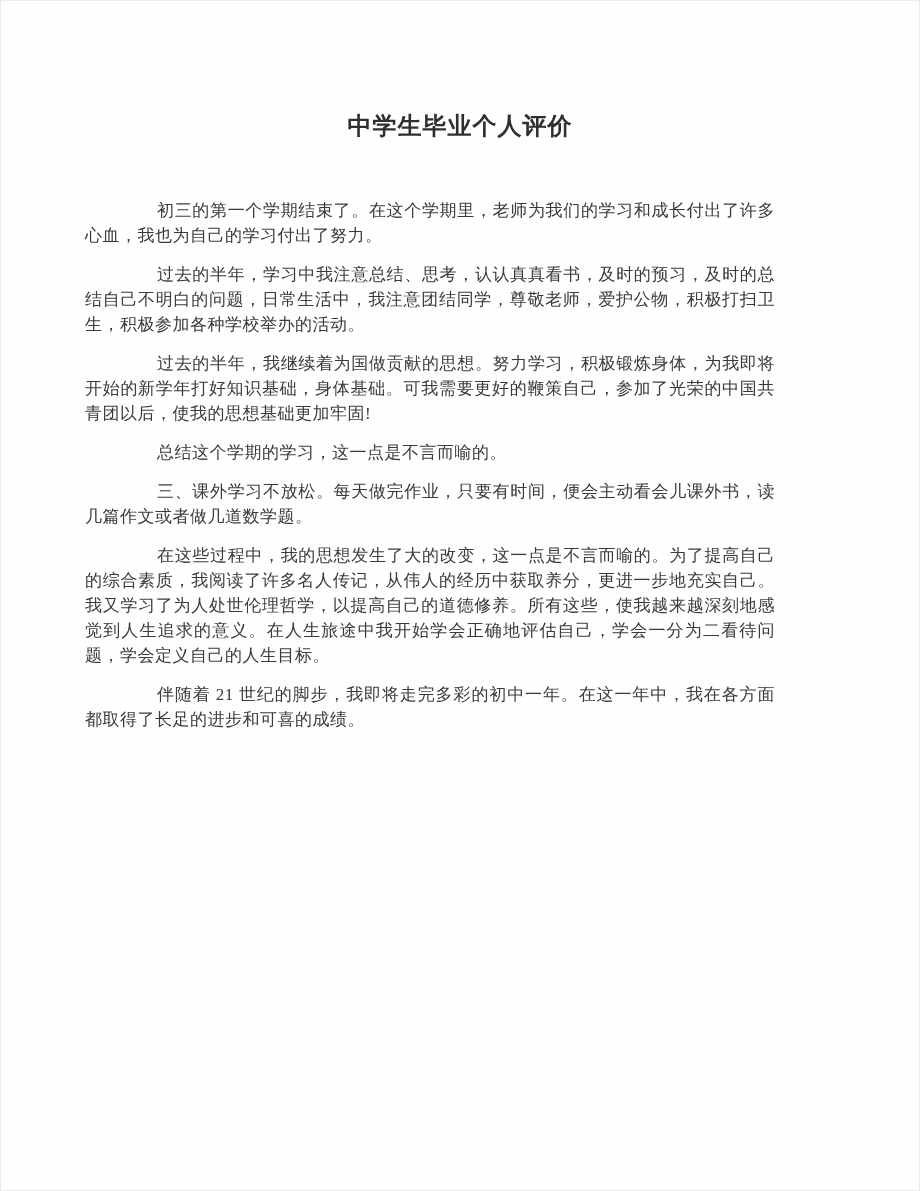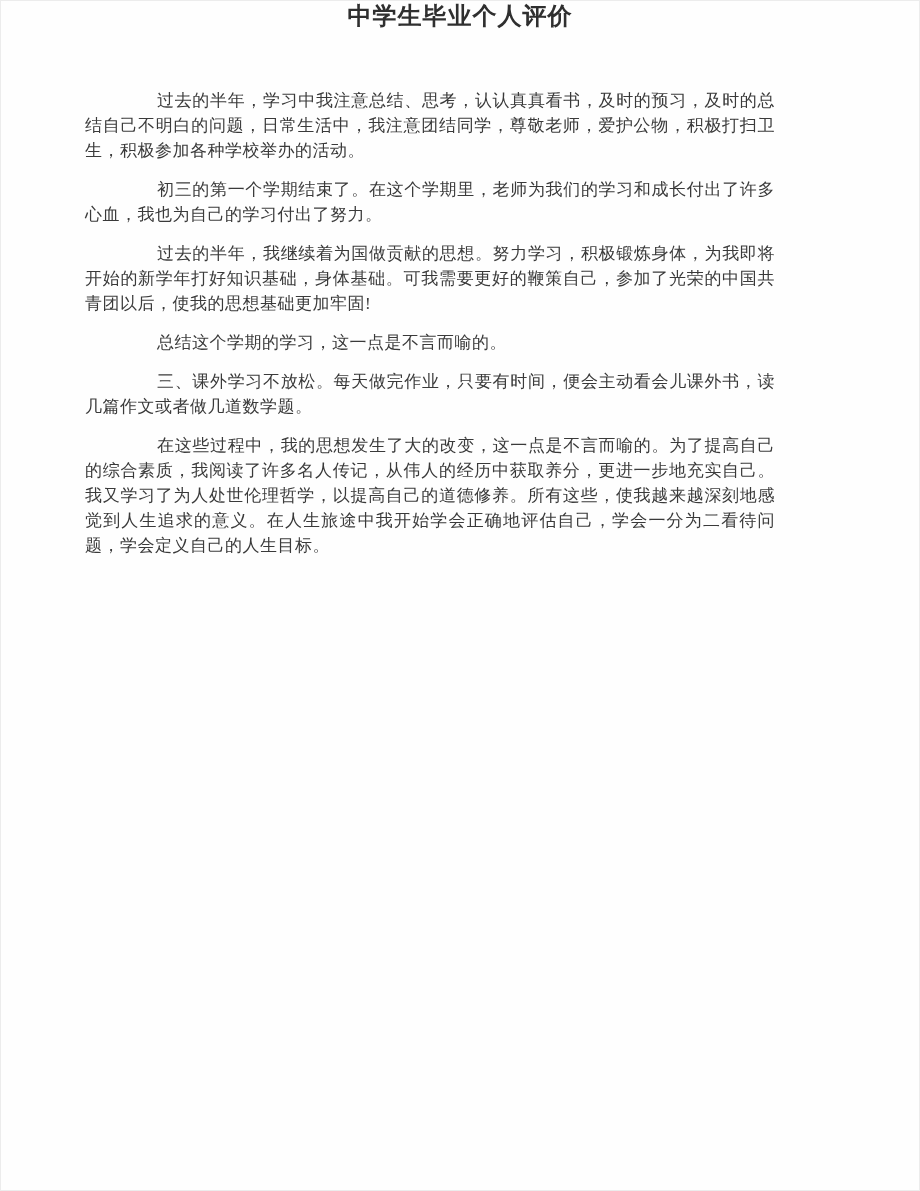--- a/index.html
+++ b/index.html
@@ -13,20 +13,21 @@
     height: 1191px;
     margin: 0 auto;
     background: #fefefe;
     box-shadow: inset 0 0 0 1px #ececec;
     overflow: hidden;
     font-family: "Liberation Serif", "DejaVu Serif", serif;
     color: #3a3a3a;
   }
   .doc-title {
     margin: 0;
+    padding-top: 110px;
     margin-bottom: 56px;
     text-align: center;
     font-size: 24px;
     font-weight: bold;
     letter-spacing: 1px;
     color: #2f2f2f;
   }
   .doc-body {
     margin-left: 85px;
     width: 690px;
@@ -41,20 +42,21 @@
     word-break: break-all;
   }
 </style>
 </head>
 <body>
 
 <div class="doc-page">
   <h1 class="doc-title">中学生毕业个人评价</h1>
 
   <div class="doc-body">
+    <p>初三的第一个学期结束了。在这个学期里，老师为我们的学习和成长付出了许多心血，我也为自己的学习付出了努力。</p>
     <p>过去的半年，学习中我注意总结、思考，认认真真看书，及时的预习，及时的总结自己不明白的问题，日常生活中，我注意团结同学，尊敬老师，爱护公物，积极打扫卫生，积极参加各种学校举办的活动。</p>
-    <p>初三的第一个学期结束了。在这个学期里，老师为我们的学习和成长付出了许多心血，我也为自己的学习付出了努力。</p>
     <p>过去的半年，我继续着为国做贡献的思想。努力学习，积极锻炼身体，为我即将开始的新学年打好知识基础，身体基础。可我需要更好的鞭策自己，参加了光荣的中国共青团以后，使我的思想基础更加牢固!</p>
     <p>总结这个学期的学习，这一点是不言而喻的。</p>
     <p>三、课外学习不放松。每天做完作业，只要有时间，便会主动看会儿课外书，读几篇作文或者做几道数学题。</p>
     <p>在这些过程中，我的思想发生了大的改变，这一点是不言而喻的。为了提高自己的综合素质，我阅读了许多名人传记，从伟人的经历中获取养分，更进一步地充实自己。我又学习了为人处世伦理哲学，以提高自己的道德修养。所有这些，使我越来越深刻地感觉到人生追求的意义。在人生旅途中我开始学会正确地评估自己，学会一分为二看待问题，学会定义自己的人生目标。</p>
+    <p>伴随着 21 世纪的脚步，我即将走完多彩的初中一年。在这一年中，我在各方面都取得了长足的进步和可喜的成绩。</p>
   </div>
 </div>
 
 </body></html>

